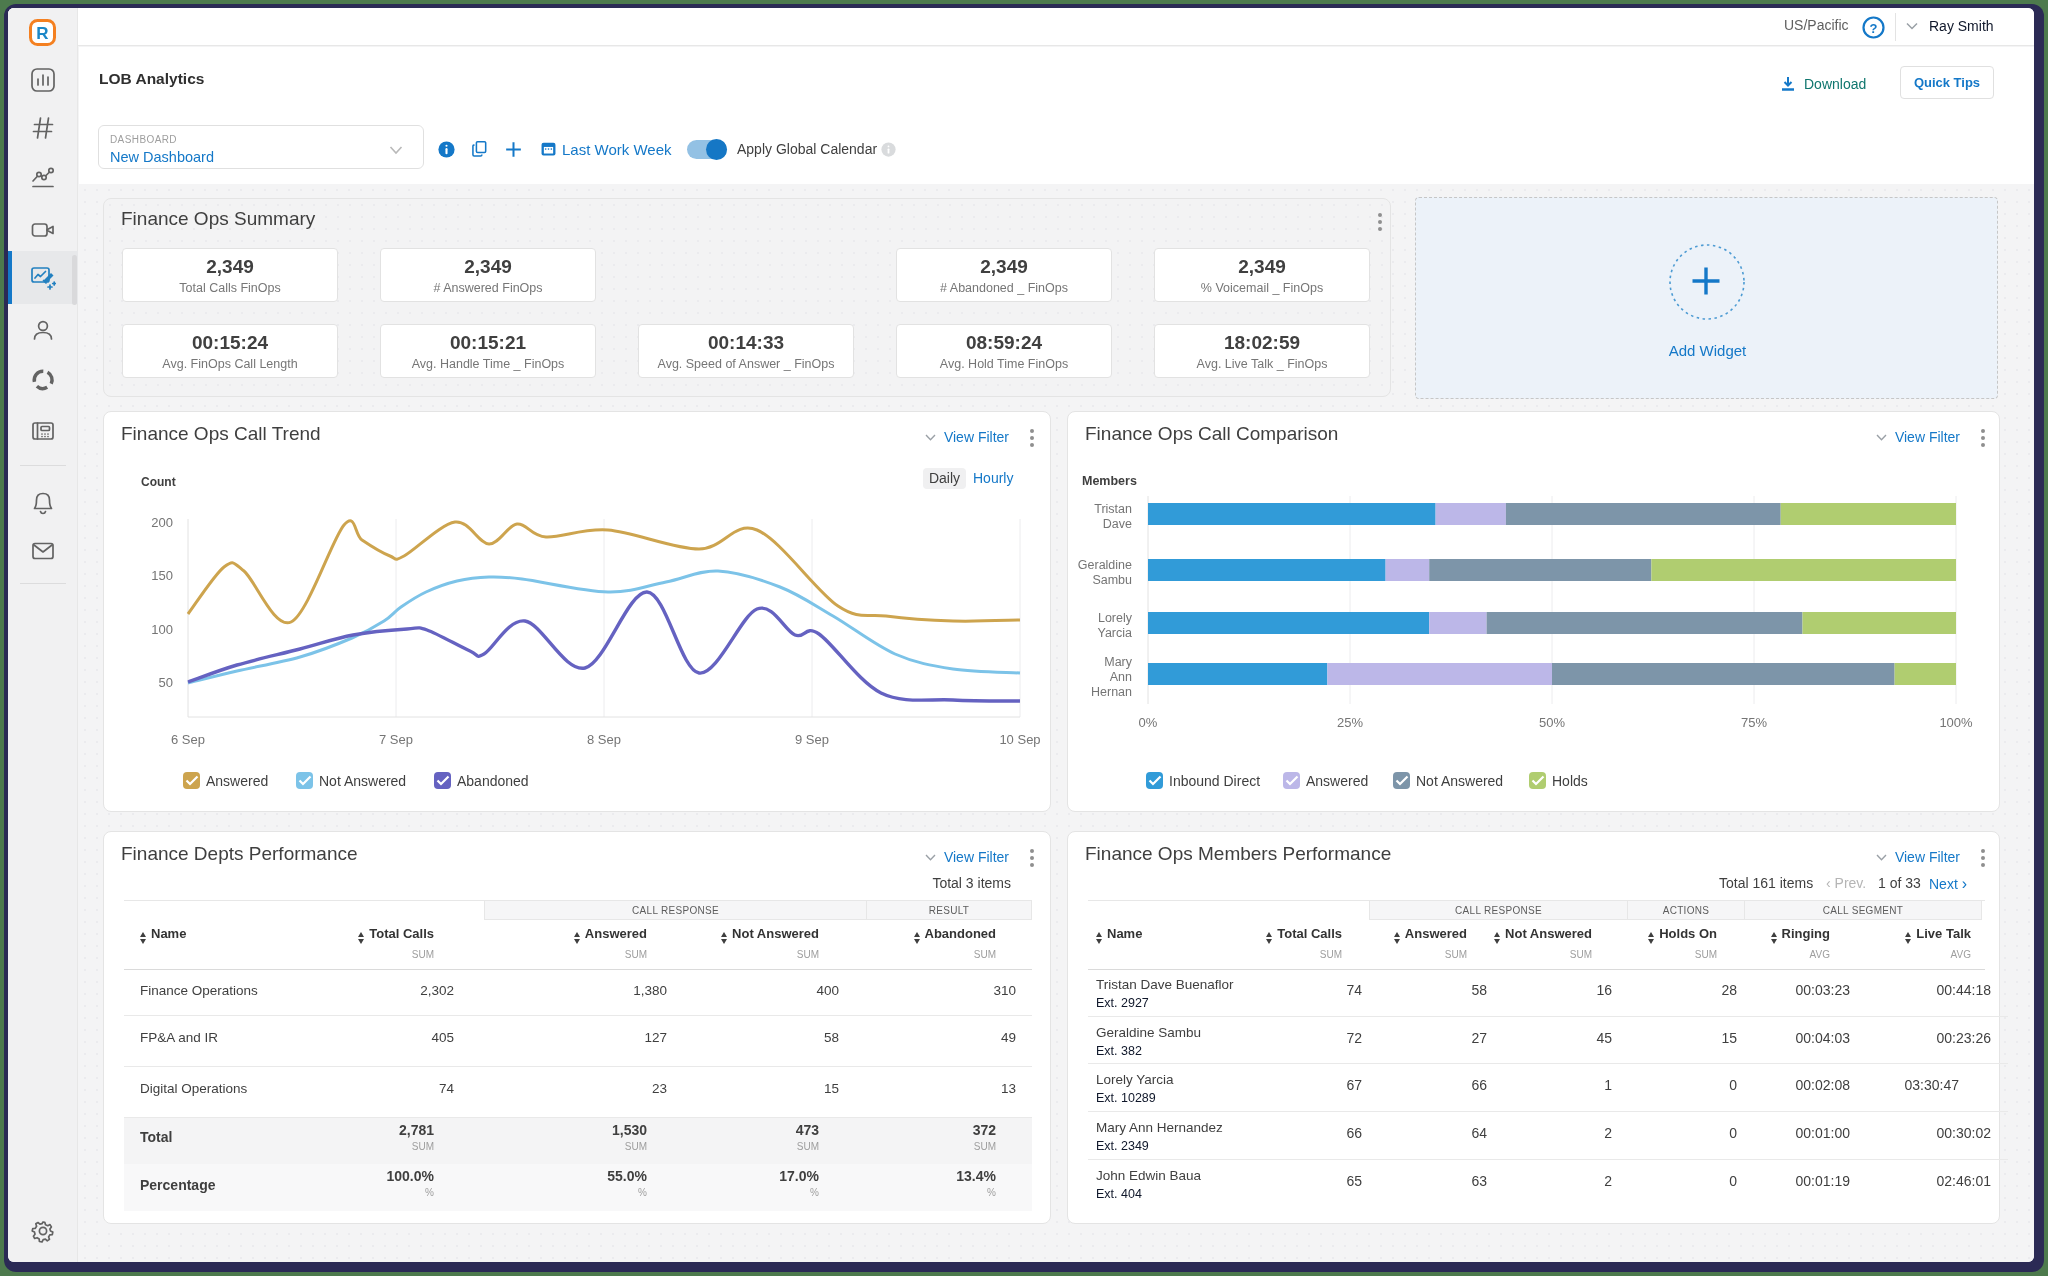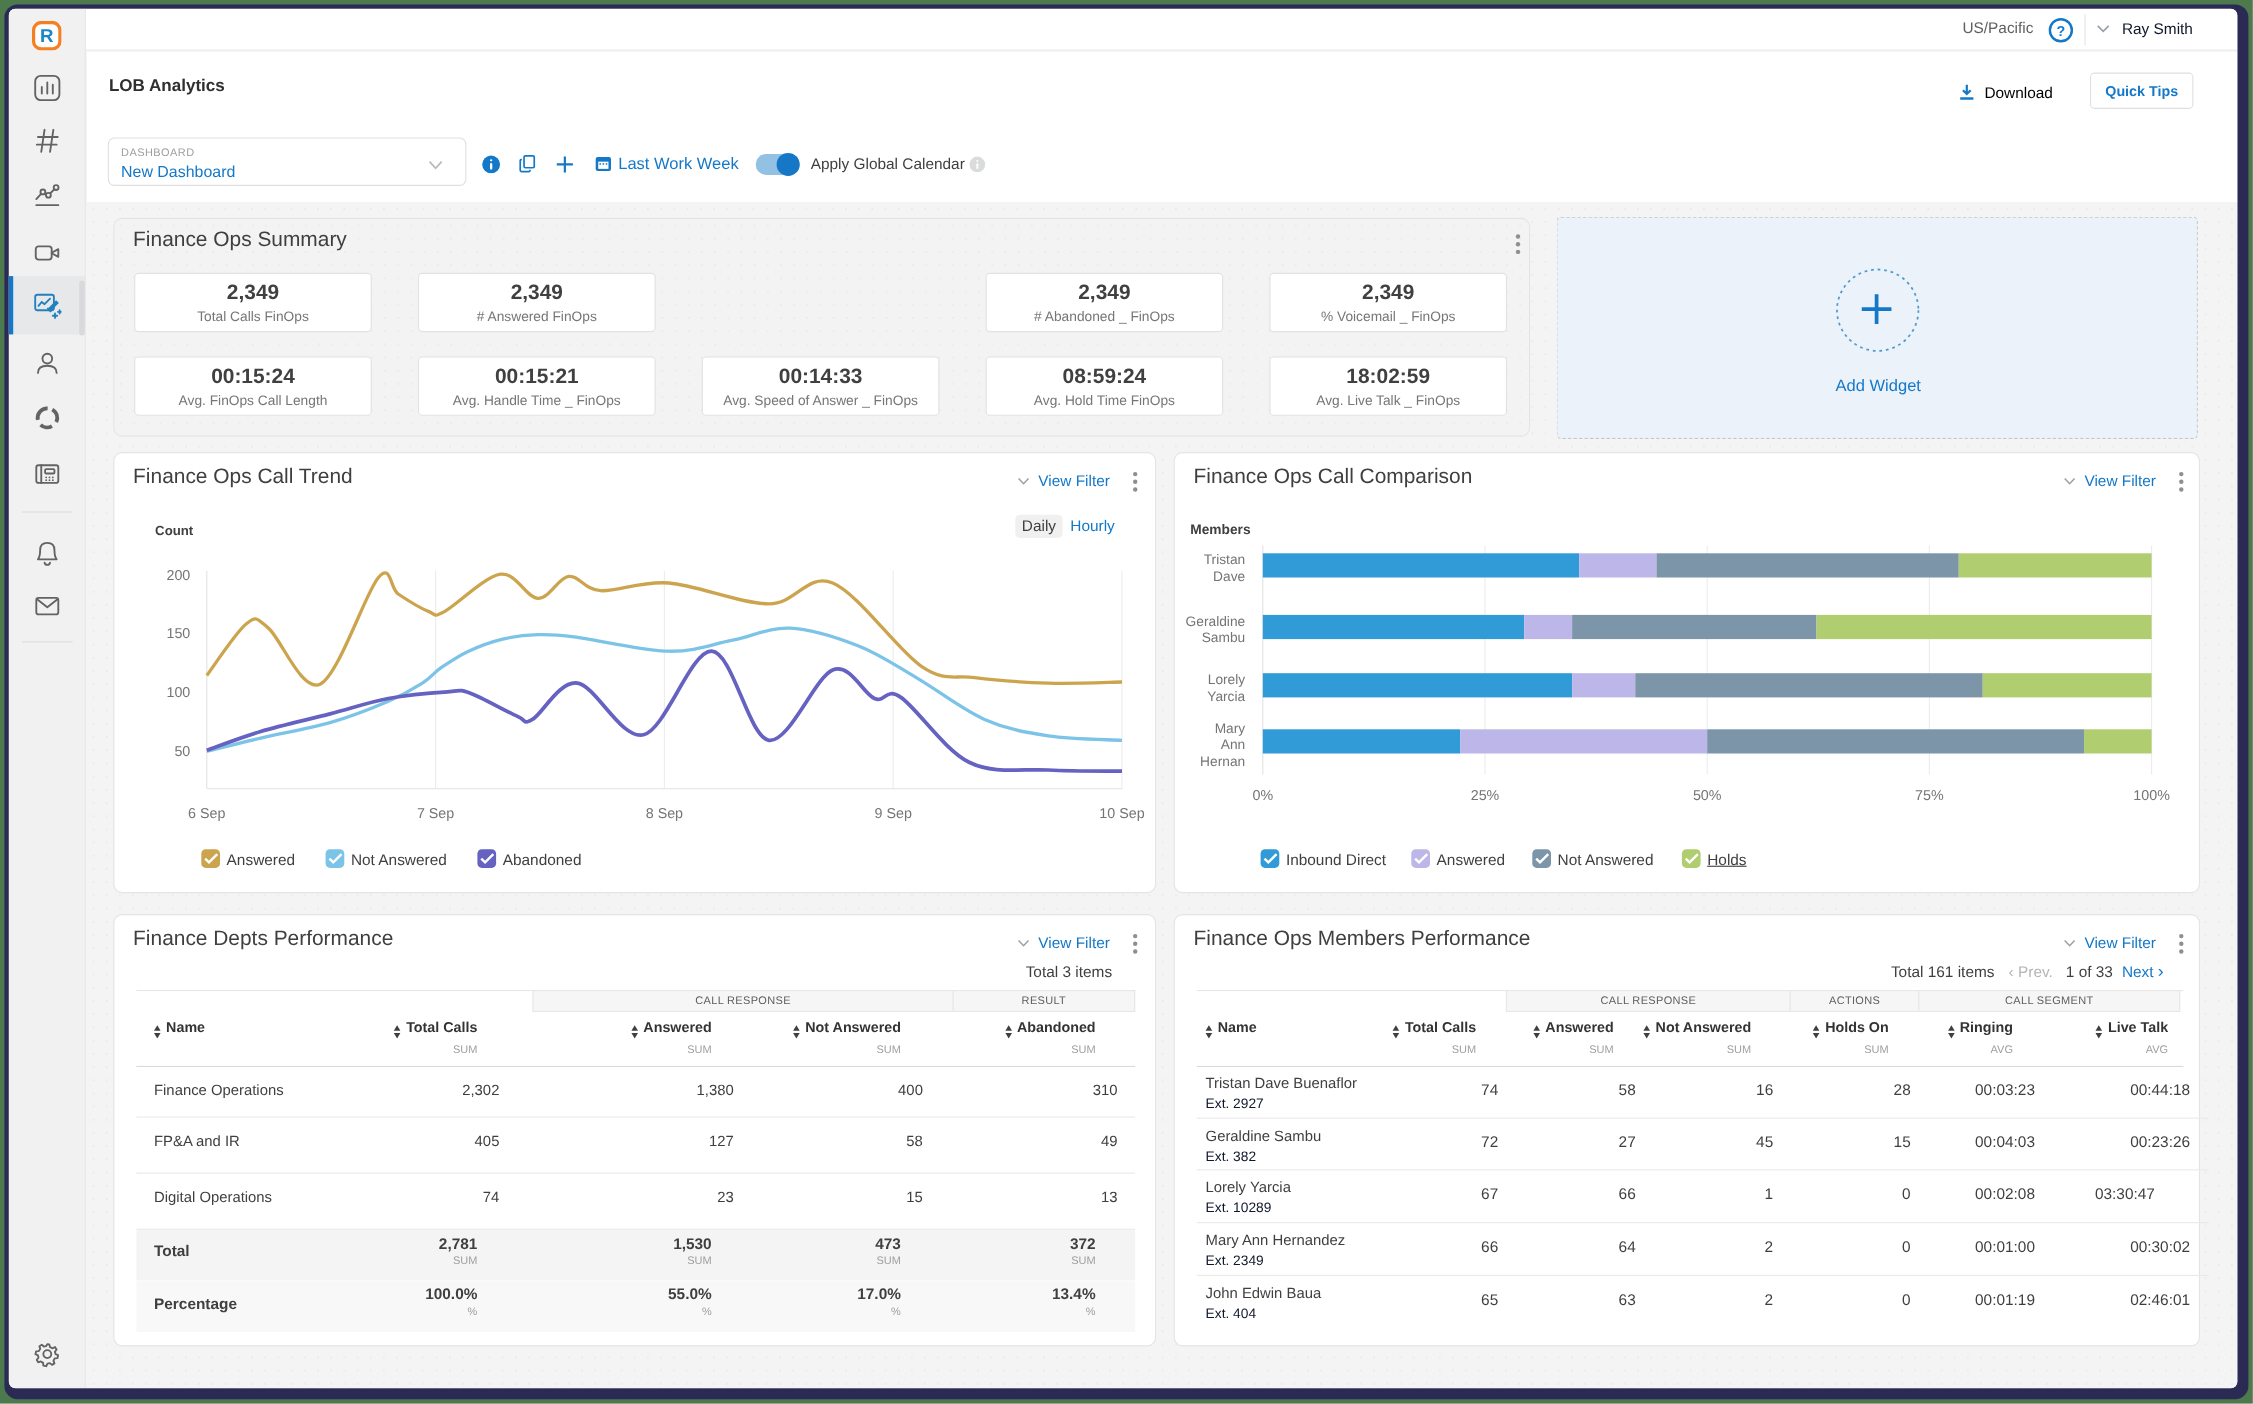--- a/index.html
+++ b/index.html
@@ -129,21 +129,21 @@
       <circle cx="13" cy="13" r="3.6"></circle>
       <path d="M13 4 L14.8 4.3 L15.5 6.7 L17.8 7.7 L20 6.6 L21.4 8.9 L19.9 10.9 L20.5 13 L22.8 14 L22.3 16.6 L19.8 16.9 L18.6 19 L19.5 21.4 L17.3 22.8 L15.4 21.2 L13.2 21.7 L12 24 L9.4 23.5 L9.2 21 L7.1 19.7 L4.7 20.5 L3.4 18.2 L5 16.3 L4.5 14.1 L2.2 13 L2.8 10.5 L5.3 10.3 L6.6 8.2 L5.8 5.8 L8 4.5 L9.9 6.1 L12 5.7 Z" fill="none"></path>
     </svg>
   <div style="position:absolute;left:64px;top:247px;width:5px;height:50px;border-radius:2.5px;background:#d9d9db;"></div>
 
   <div style="position:absolute;left:91px;top:62px;font-size:15.5px;font-weight:bold;color:#2f2f2f;">LOB Analytics</div>
   <svg style="position:absolute;left:1771px;top:67px;" width="18" height="18" viewBox="0 0 18 18">
       <path d="M9 2 L9 10 M5.5 7 L9 10.5 L12.5 7" fill="none" stroke="#1478c8" stroke-width="2"></path>
       <path d="M3 14.5 L15 14.5" stroke="#1478c8" stroke-width="2.4"></path>
     </svg>
-  <div style="position:absolute;left:1796px;top:68px;font-size:14px;color:#000000;">Download</div>
+  <div style="position:absolute;left:1796px;top:68px;font-size:14px;color:#0f766e;">Download</div>
   <div style="position:absolute;left:1892px;top:58px;width:94px;height:33px;background:#fff;border:1px solid #e0e0e0;border-radius:4px;text-align:center;line-height:32px;font-size:13px;font-weight:bold;color:#1478c8;">Quick Tips</div>
   <div style="position:absolute;left:90px;top:117px;width:326px;height:44px;background:#fff;border:1px solid #e0e0e0;border-radius:6px;"></div>
   <div style="position:absolute;left:102px;top:126px;font-size:10px;letter-spacing:.4px;color:#9e9e9e;">DASHBOARD</div>
   <div style="position:absolute;left:102px;top:141px;font-size:14.5px;color:#1478c8;">New Dashboard</div>
   <svg style="position:absolute;left:380px;top:136px;" width="16" height="12" viewBox="0 0 16 12">
       <path d="M2.5 3 L8 9 L13.5 3" fill="none" stroke="#b9b9b9" stroke-width="1.6"></path>
     </svg>
   <svg style="position:absolute;left:430px;top:133px;" width="17" height="17" viewBox="0 0 21 21">
       <circle cx="10.5" cy="10.5" r="10" fill="#1478c8"></circle>
       <rect x="9.2" y="4.6" width="2.6" height="2.6" rx="1.3" fill="#fff"></rect>
@@ -331,21 +331,21 @@
     <div class="legend" style="left:215px;top:360px;"><span class="lcheck" style="background:#bcb7e8;">
           <svg width="14" height="11" viewBox="0 0 14 11">
             <path d="M1.5 5.5 L5 9 L12.5 1.5" fill="none" stroke="#fff" stroke-width="2.2"></path>
           </svg>
         </span>Answered</div>
     <div class="legend" style="left:325px;top:360px;"><span class="lcheck" style="background:#7d95a9;">
           <svg width="14" height="11" viewBox="0 0 14 11">
             <path d="M1.5 5.5 L5 9 L12.5 1.5" fill="none" stroke="#fff" stroke-width="2.2"></path>
           </svg>
         </span>Not Answered</div>
-    <div class="legend" style="left:461px;top:360px;text-decoration:underline;"><span class="lcheck" style="background:#b0cd70;">
+    <div class="legend" style="left:461px;top:360px;"><span class="lcheck" style="background:#b0cd70;">
           <svg width="14" height="11" viewBox="0 0 14 11">
             <path d="M1.5 5.5 L5 9 L12.5 1.5" fill="none" stroke="#fff" stroke-width="2.2"></path>
           </svg>
         </span>Holds</div>
   </div>
 
   <div class="card" style="left:95px;top:823px;width:948px;height:393px;">
     <div class="ctitle">Finance Depts Performance</div>
     <div class="vf" style="right:41px;top:17px;"><svg class="chev" width="11" height="7" viewBox="0 0 11 7">
           <path d="M1 1 L5.5 5.7 L10 1" fill="none" stroke="#9aa0a6" stroke-width="1.4"></path>

